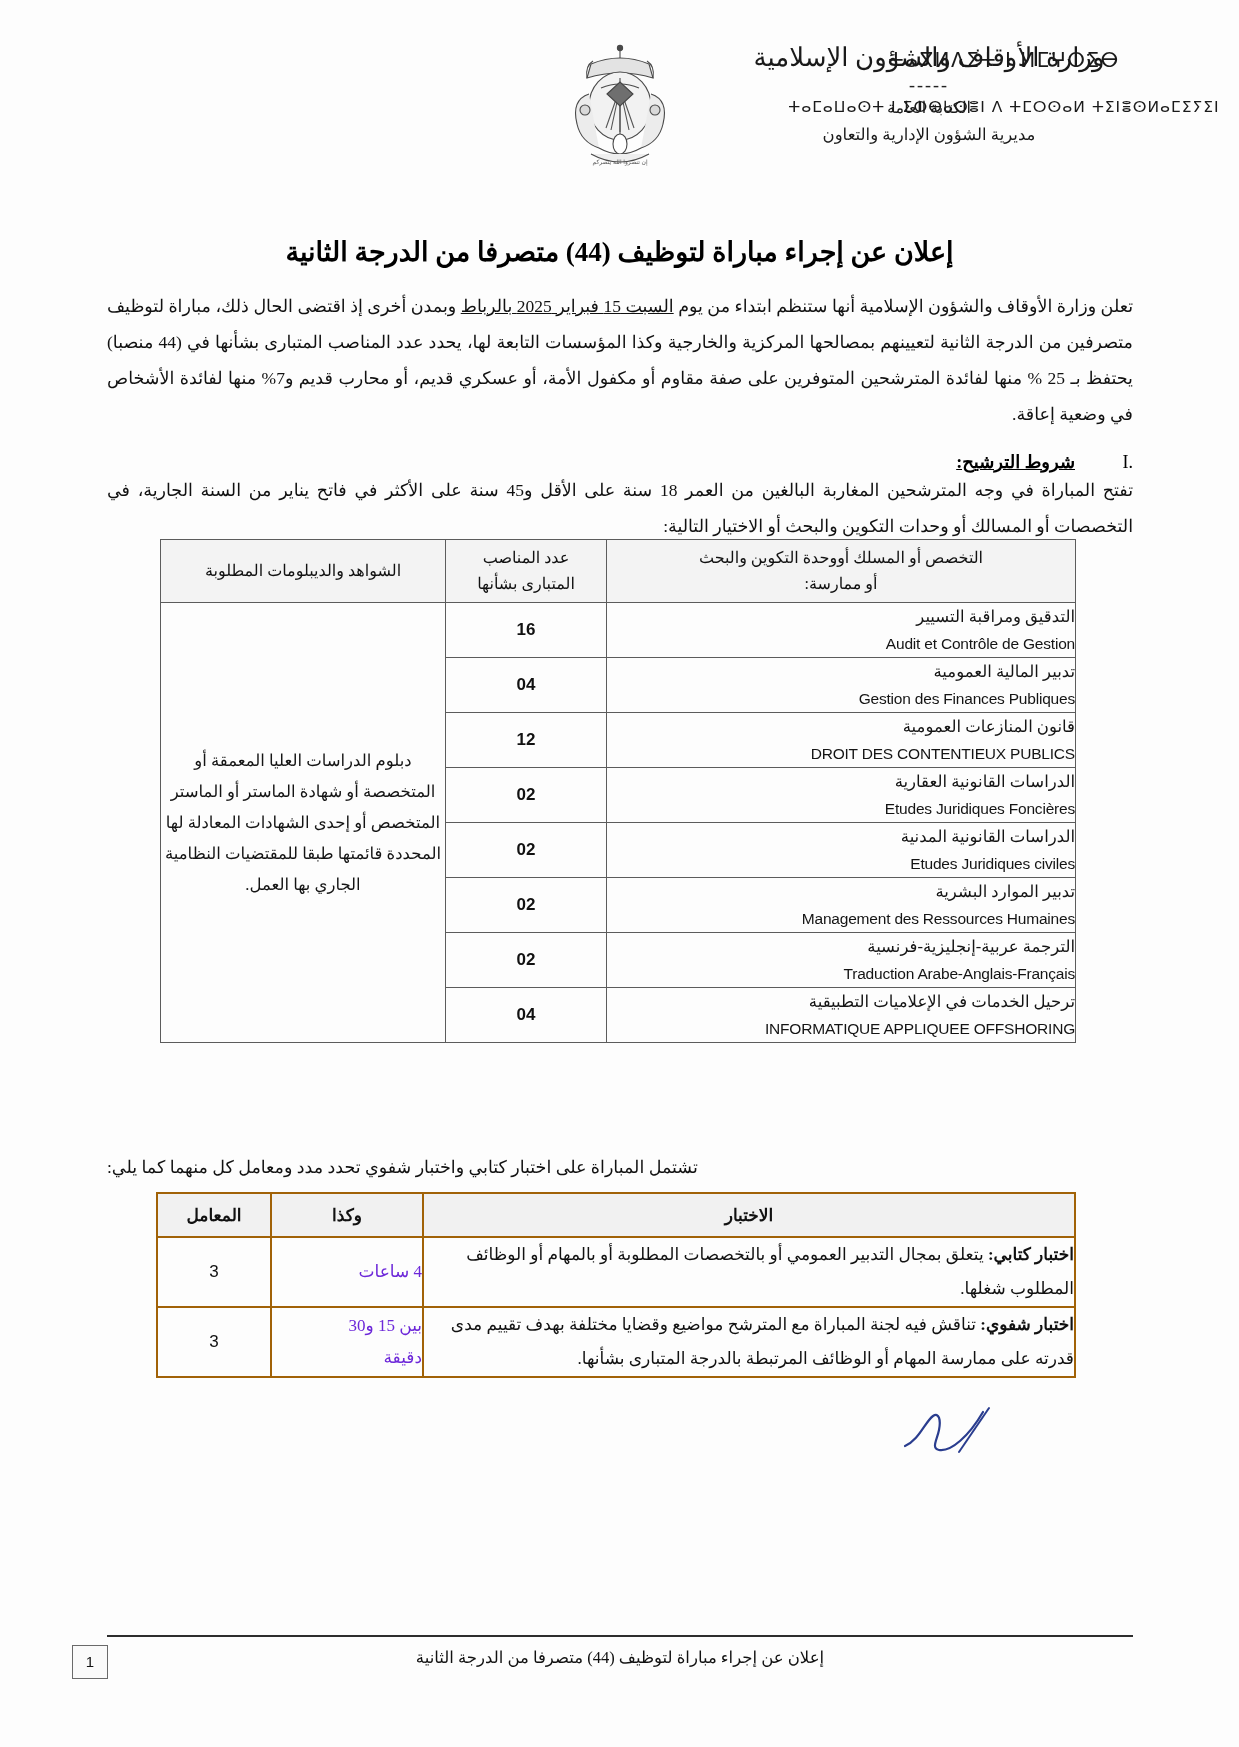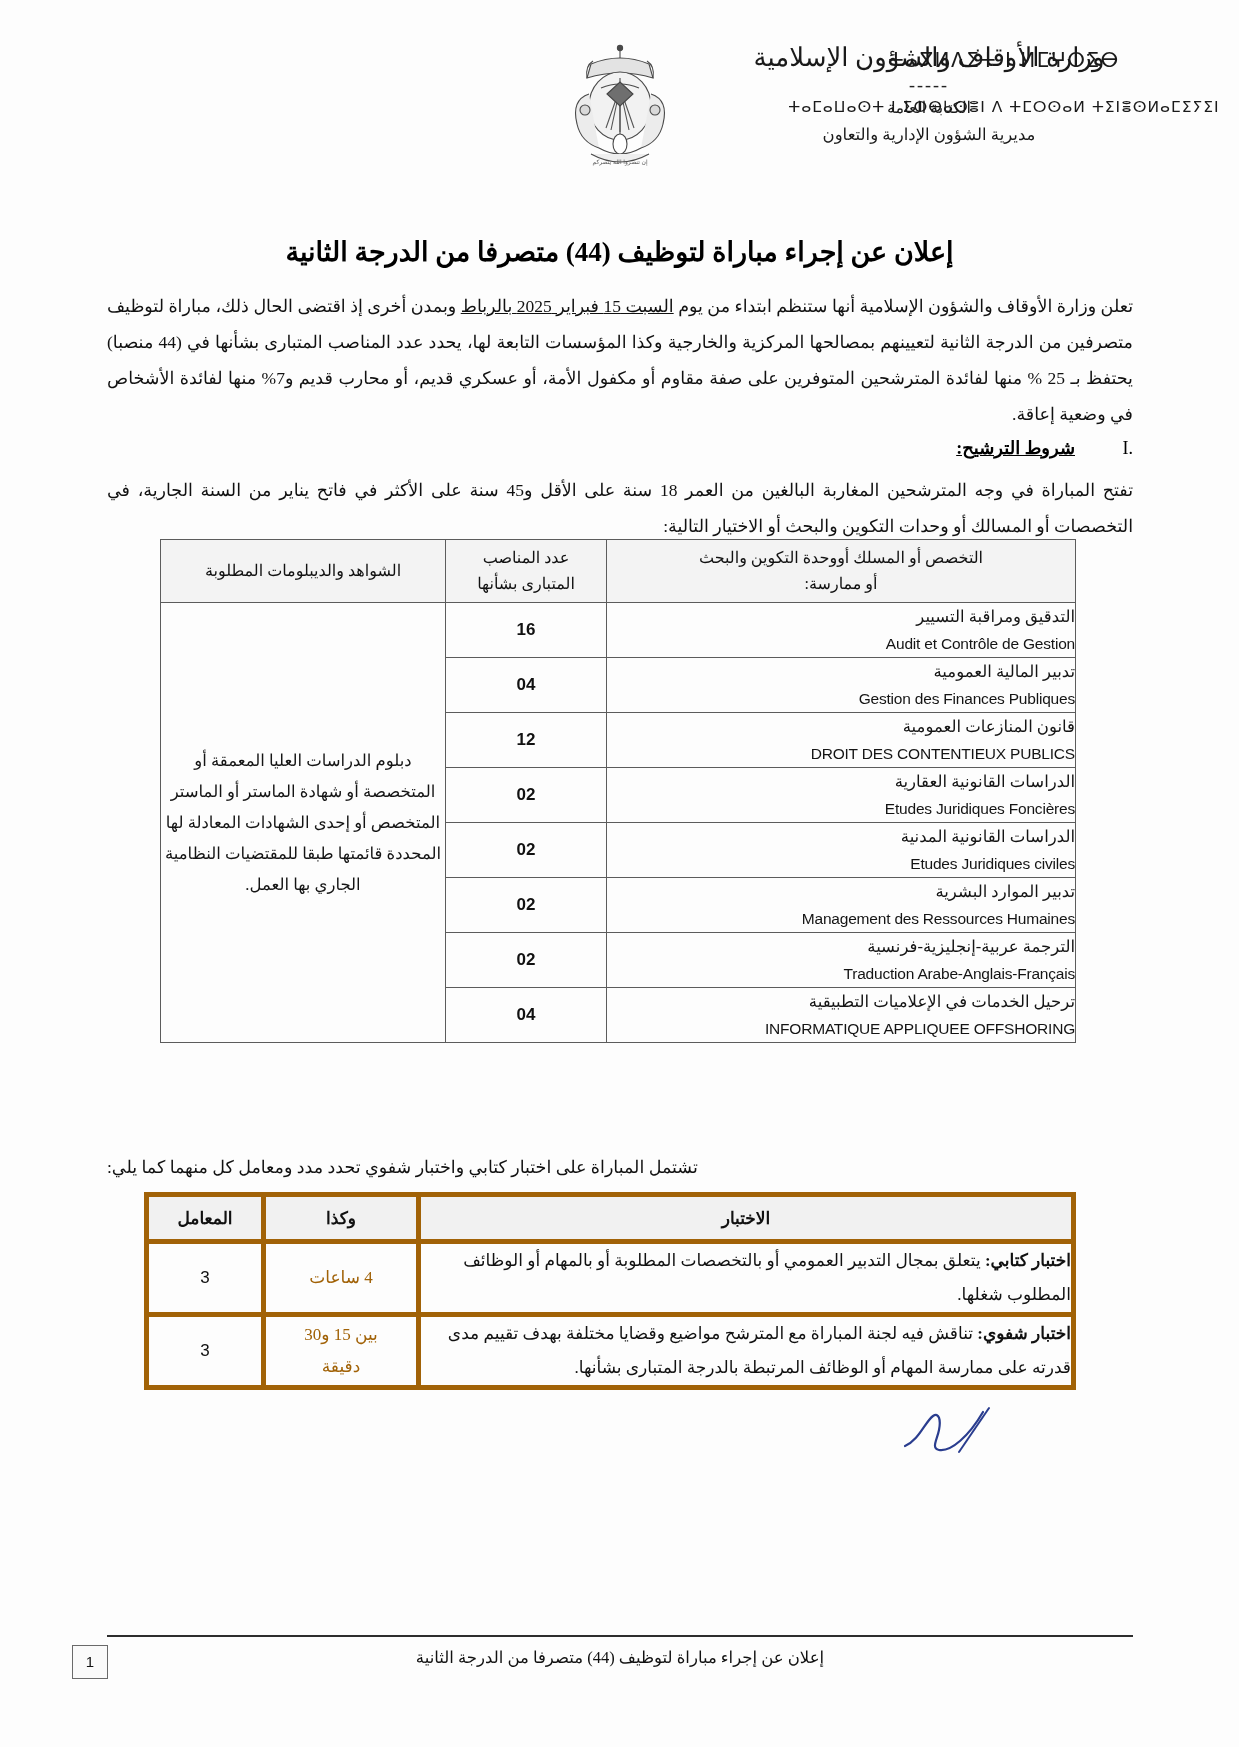--- a/index.html
+++ b/index.html
@@ -123,21 +123,21 @@
     direction: rtl;
     text-align: justify;
     font-size: 17.5px;
     line-height: 36px;
     color: #111;
   }
   .intro .u { text-decoration: underline; }
 
   .sec-head {
     position: absolute;
-    top: 437px;
+    top: 451px;
     right: 106px;
     width: 1026px;
     direction: rtl;
     font-size: 18px;
     font-weight: bold;
     color: #000;
   }
   .sec-head .num {
     display: inline-block;
     width: 38px;
@@ -232,21 +232,21 @@
   .tbl2 {
     position: absolute;
     top: 1192px;
     right: 163px;
     width: 912px;
     border-collapse: collapse;
     direction: rtl;
     table-layout: fixed;
   }
   .tbl2 td, .tbl2 th {
-    border: 5px solid #a16207;
+    border: 2px solid #a16207;
     padding: 0;
     vertical-align: middle;
   }
   .tbl2 thead th {
     background: #f1f1f1;
     font-weight: bold;
     font-size: 17px;
     height: 42px;
     color: #111;
   }
@@ -256,24 +256,23 @@
 
   .test-cell {
     text-align: right;
     padding: 9px 14px;
     font-size: 17px;
     line-height: 34px;
     color: #111;
   }
   .test-cell b { font-weight: bold; }
   .dur-cell {
-    text-align: center;
     font-size: 17px;
     line-height: 32px;
-    color: #a16207;
+    color: #6d28d9;
   }
   .coef-cell {
     text-align: center;
     font-size: 17px;
     font-family: "Liberation Sans", sans-serif;
     color: #111;
   }
 
   
   .signature {

